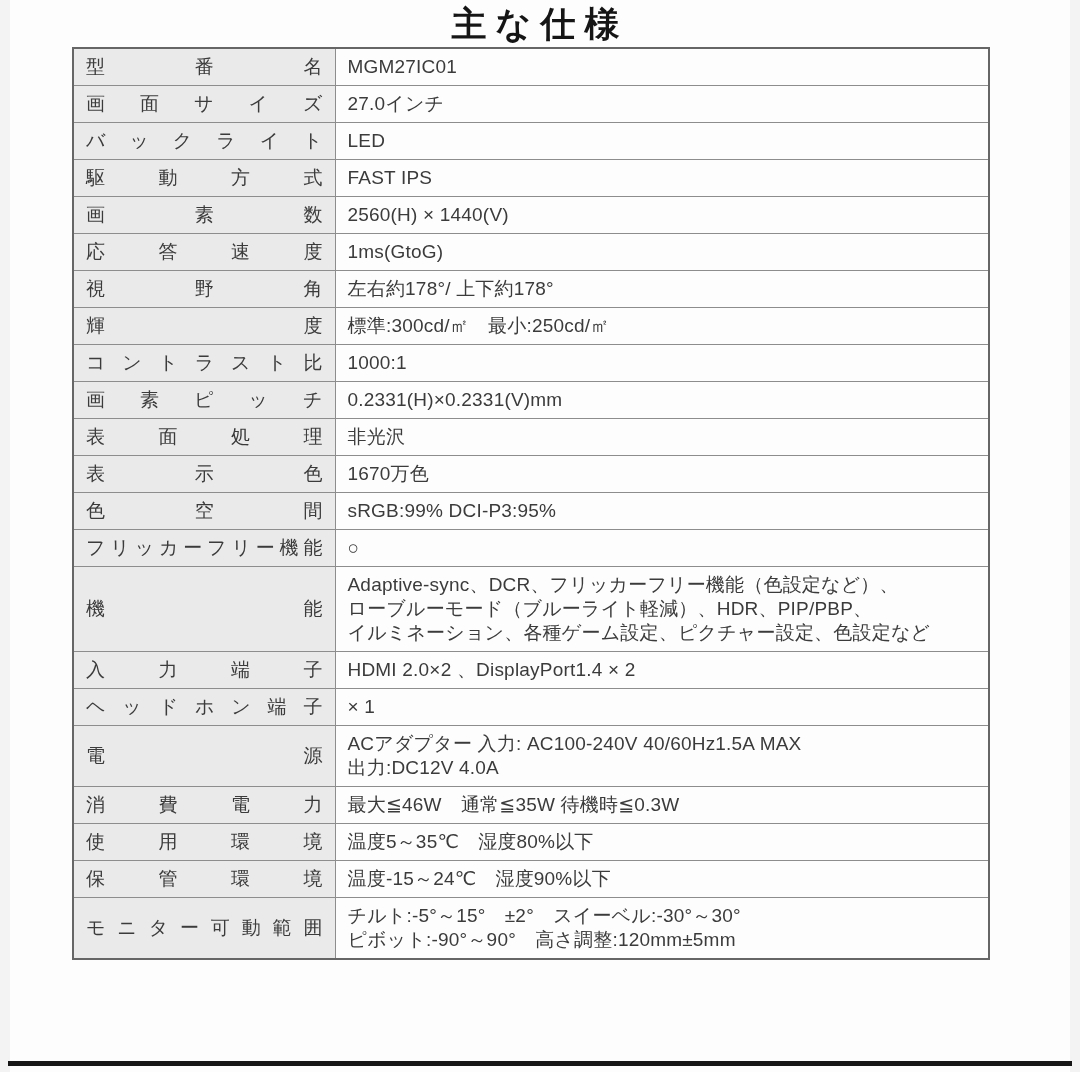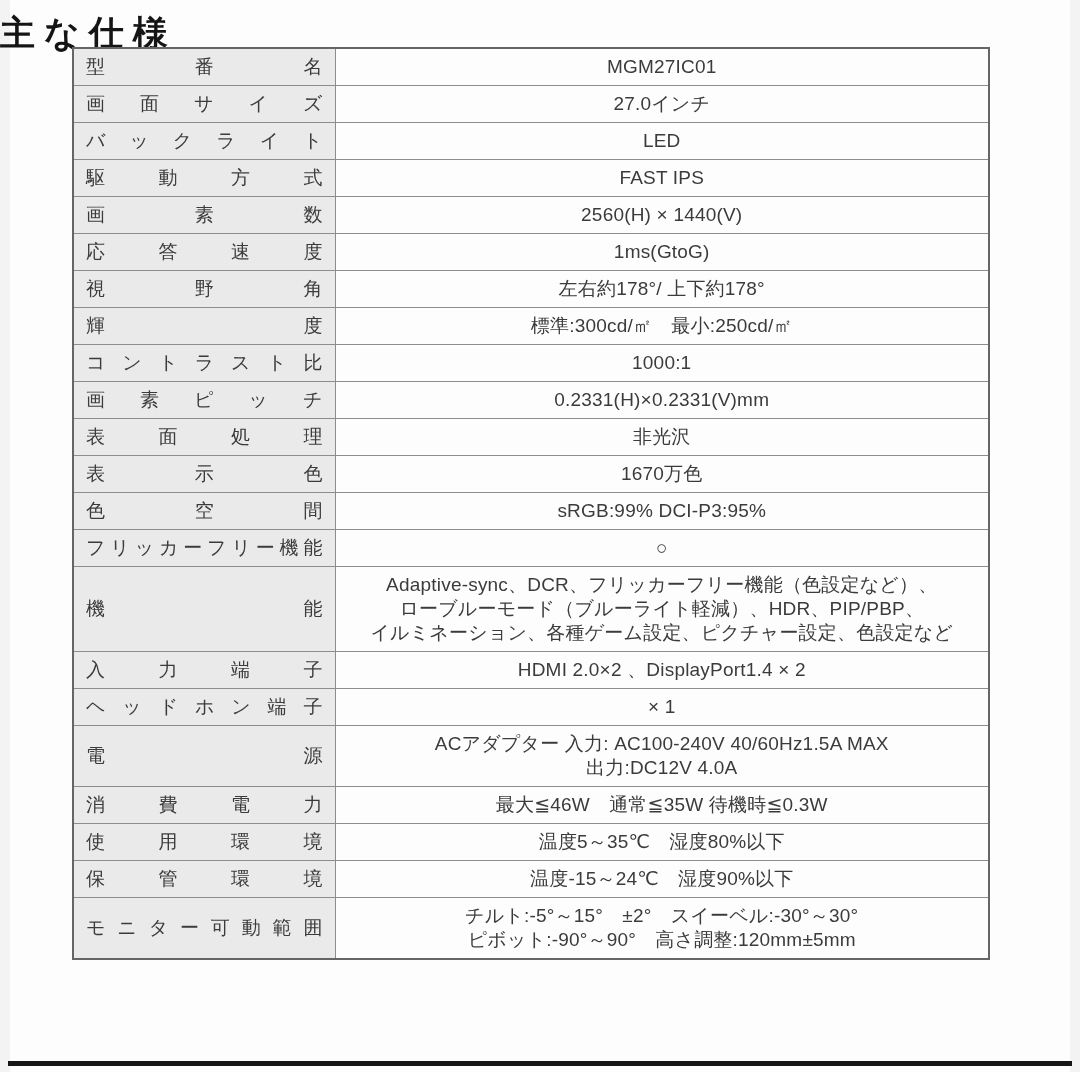--- a/index.html
+++ b/index.html
@@ -19,24 +19,25 @@
     top: 0;
     width: 10px;
     height: 100%;
     background: #f3f3f3;
   }
   .edge-strip.left  { left: 0; }
   .edge-strip.right { right: 0; }
 
   .page-title {
     position: absolute;
-    top: 12px;
+    top: 3px;
     left: 0;
     width: 100%;
     margin: 0;
+    text-align: center;
     font-family: "Liberation Serif", "DejaVu Serif", serif;
     font-weight: 700;
     font-size: 35px;
     line-height: 44px;
     letter-spacing: 9px;
     color: var(--title_color, #151515);
   }
 
   table.spec-table {
     position: absolute;
@@ -72,21 +73,20 @@
     display: block;
     font-size: 14.5px;
     letter-spacing: -0.3px;
     white-space: nowrap;
     line-height: 24px;
   }
   .value-line {
     line-height: 24px;
     letter-spacing: 0.2px;
     white-space: nowrap;
-    text-align: center;
   }
 
   .bottom-rule {
     position: absolute;
     left: 8px;
     right: 8px;
     top: 1061px;
     height: 5px;
     background: var(--bottom_rule, #161616);
   }

